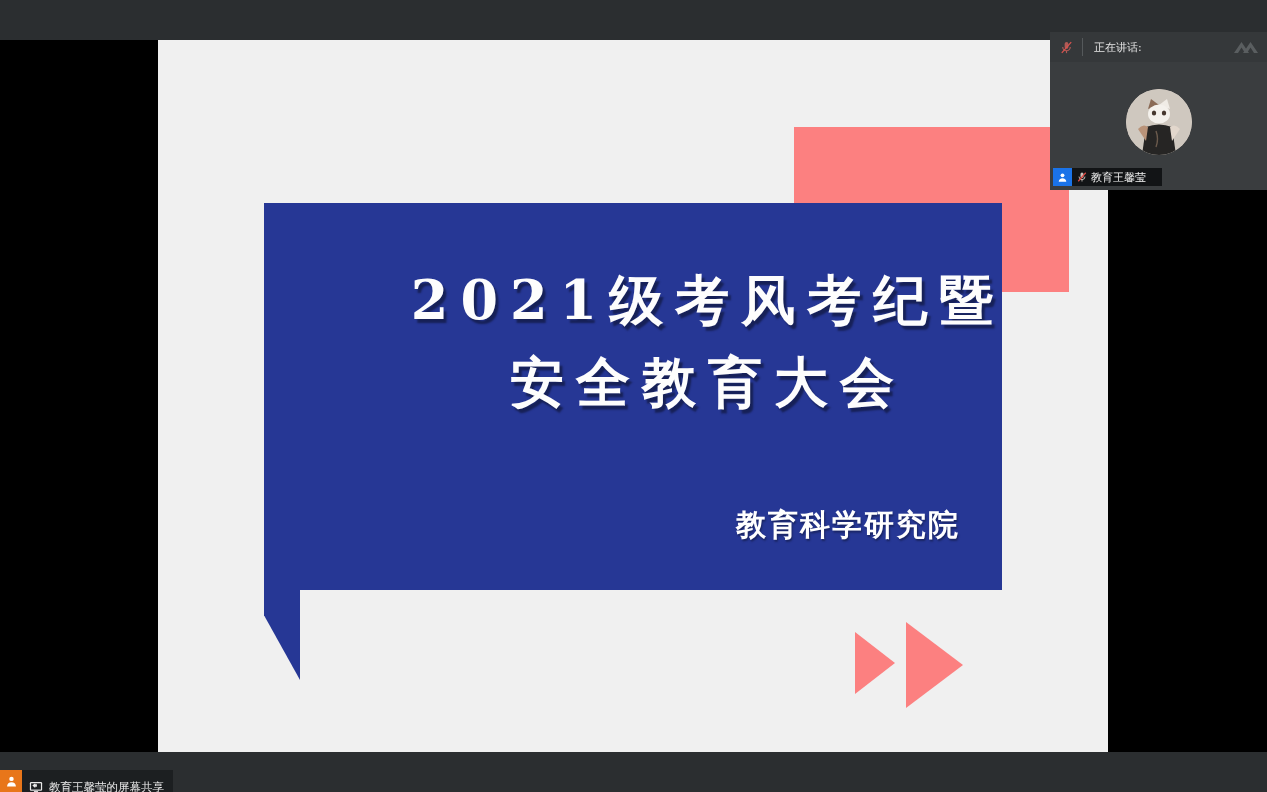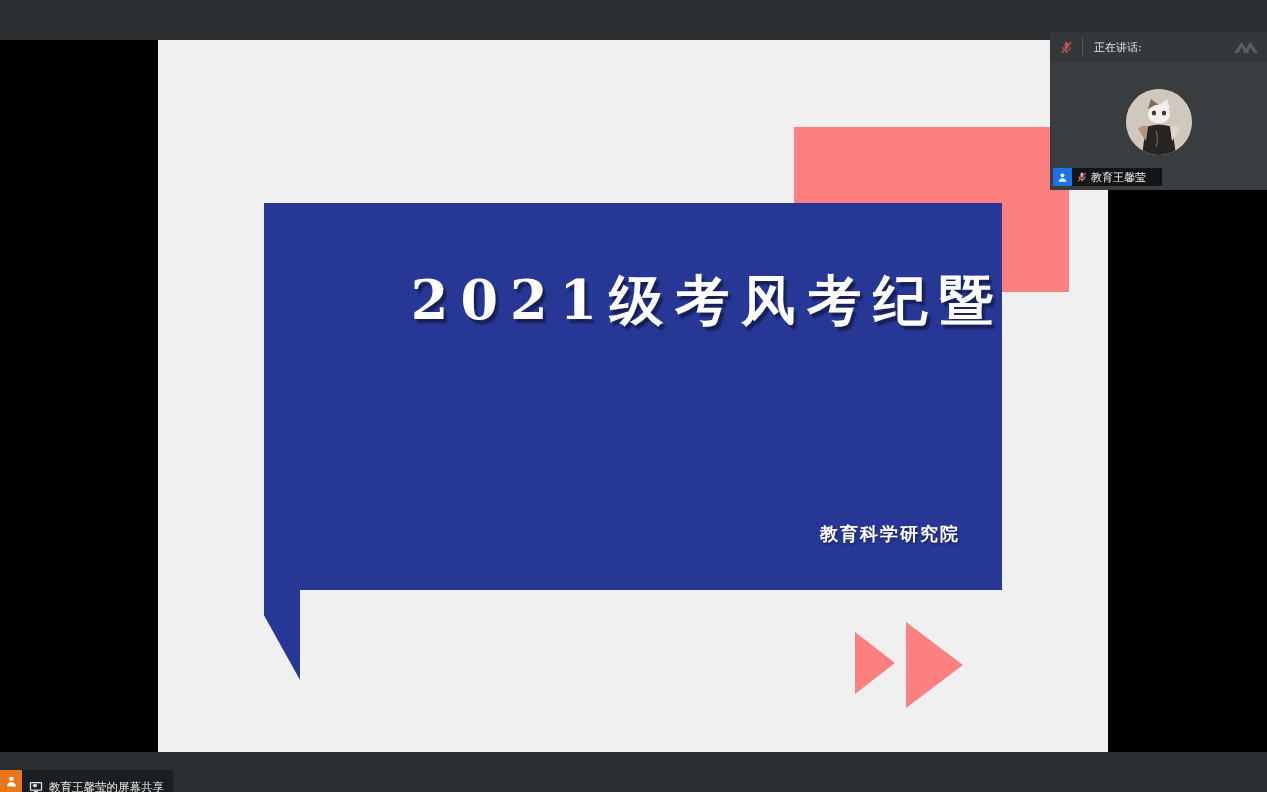--- a/index.html
+++ b/index.html
@@ -64,21 +64,21 @@
     line-height:82px;
     letter-spacing:12px;
     text-shadow: 3px 4px 2px rgba(0,0,0,0.42);
     white-space:nowrap;
   }
   .subtitle {
     position:absolute; right:42px; bottom:44px;
     color:#ffffff;
     font-family:"DejaVu Serif", serif;
     font-weight:bold;
-    font-size:18px;
+    font-size:30px;
     letter-spacing:2px;
     text-shadow:1px 2px 2px rgba(0,0,0,0.35);
   }
 
   
   .arrow-small {
     position:absolute; left:697px; top:592px;
     width:0; height:0;
     border-top:31px solid transparent;
     border-bottom:31px solid transparent;
@@ -179,20 +179,21 @@
 
   <div class="blackfield"></div>
 
   <div class="slide">
 
     <div class="salmon-rect"></div>
 
     <div class="blue-card">
       <div class="title-block">
         <div class="title-line">2021级考风考纪暨</div>
+        <div class="title-line">安全教育大会</div>
       </div>
       <div class="subtitle">教育科学研究院</div>
     </div>
 
     <div class="tail"></div>
 
     <div class="arrow-small"></div>
     <div class="arrow-big"></div>
   </div>
 

